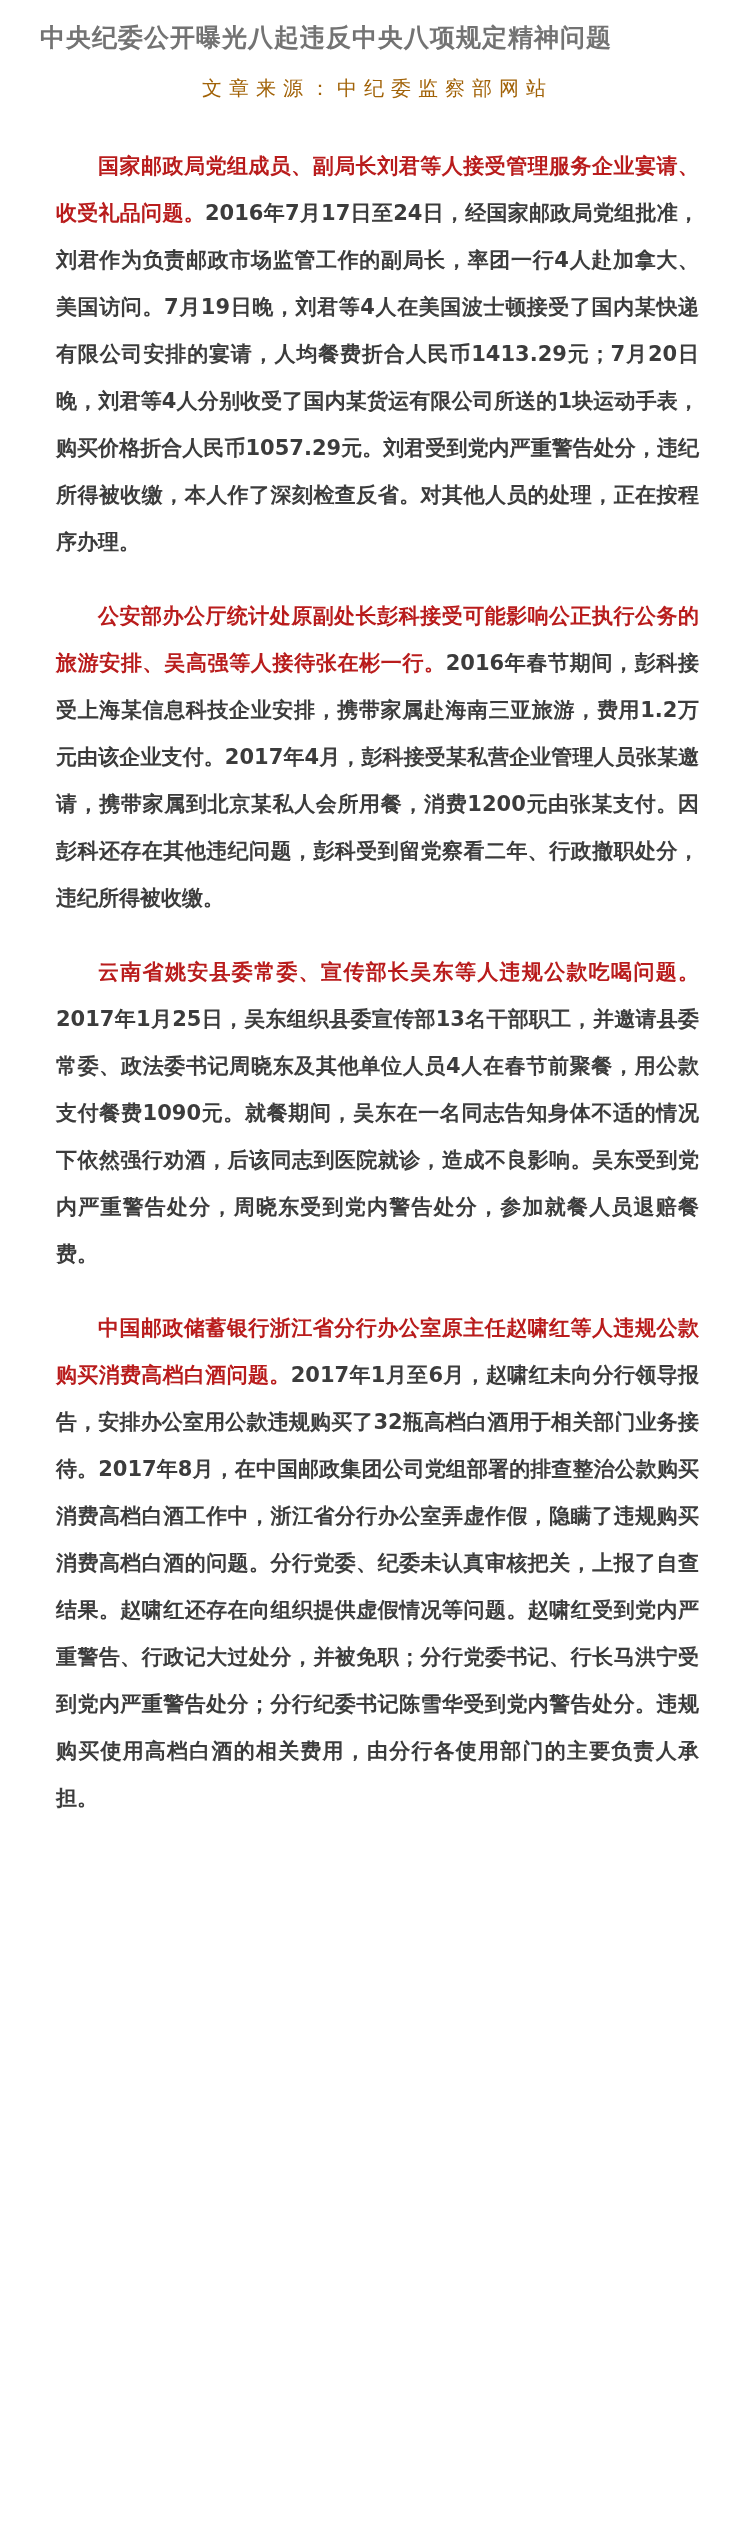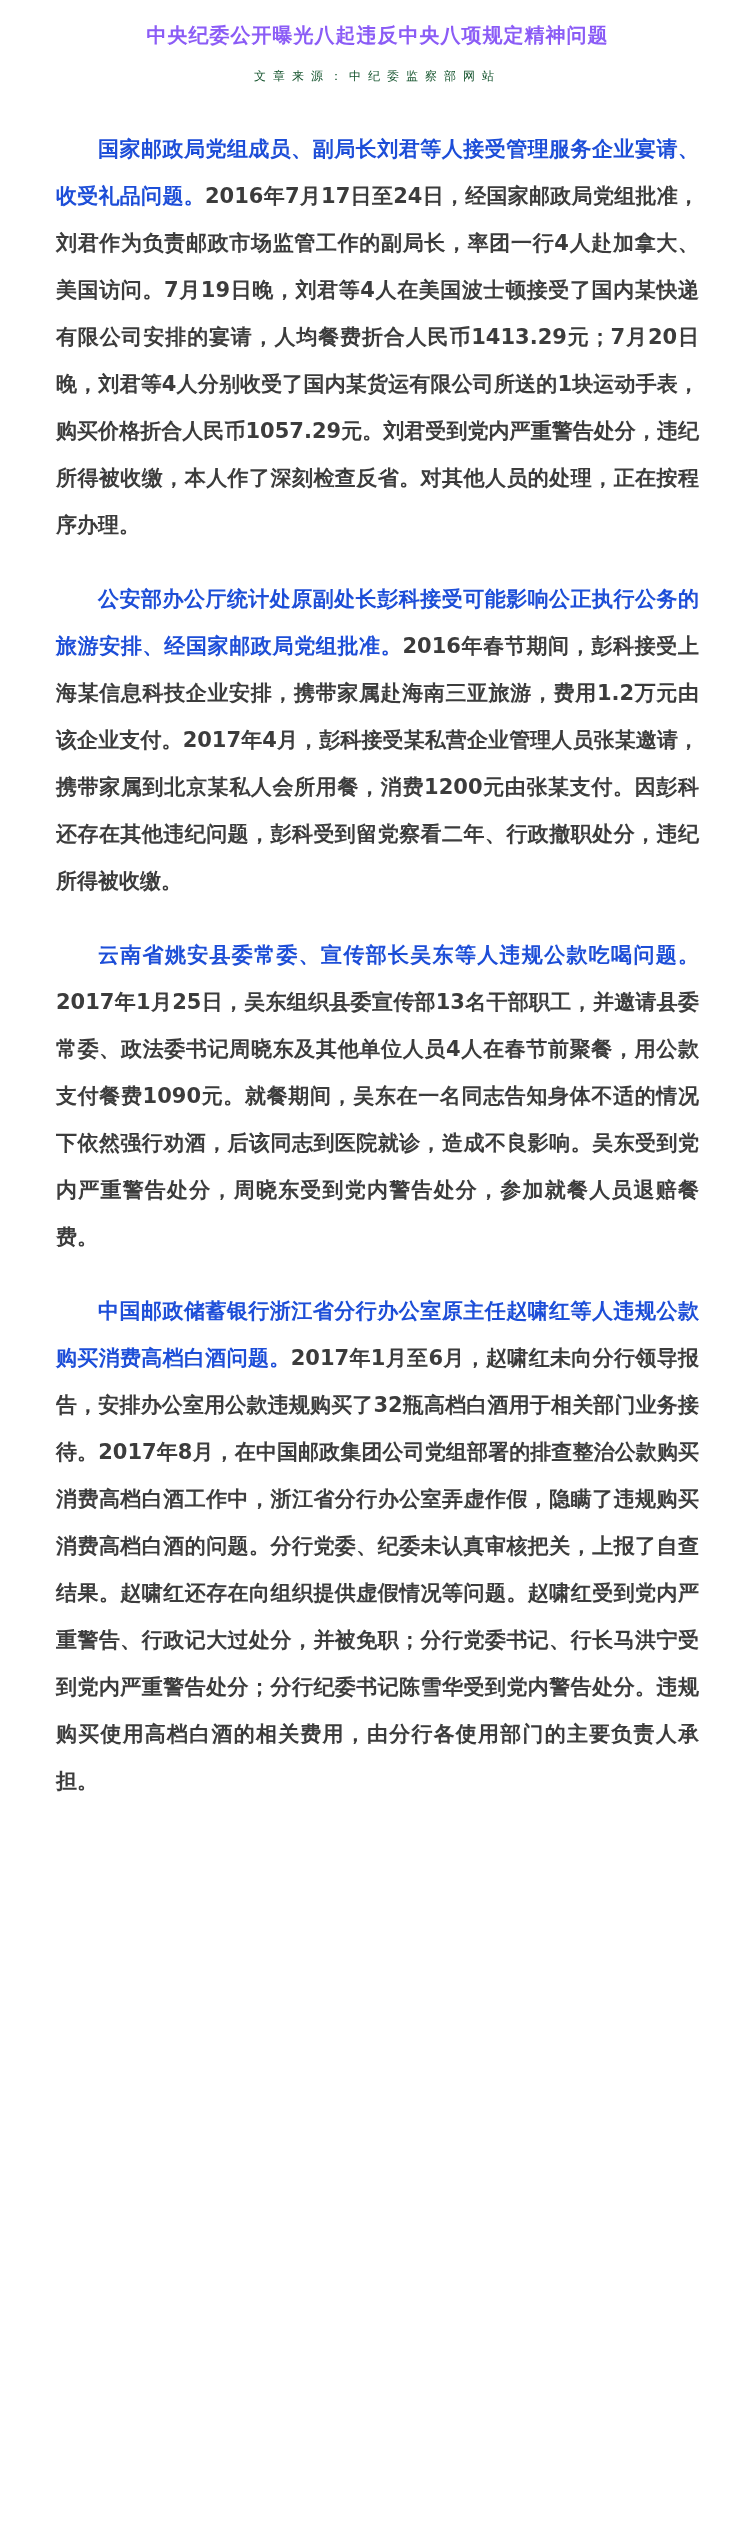--- a/index.html
+++ b/index.html
@@ -6,69 +6,68 @@
   html, body {
     background: #ffffff;
     font-family: "DejaVu Sans", "Liberation Sans", sans-serif;
   }
   .page {
     width: 755px;
     background: #ffffff;
     padding: 16px 0 40px 0;
   }
   .article-title {
-    text-align: center;
-    font-size: 20px;
+    font-size: 25px;
     font-weight: 700;
-    color: #8b5cf6;
+    color: #737373;
     line-height: 1.3;
     padding: 6px 40px 0 40px;
     letter-spacing: 1px;
   }
   .article-source {
     text-align: center;
     font-family: "DejaVu Serif", "Liberation Serif", serif;
-    font-size: 12px;
+    font-size: 20px;
     font-weight: 400;
-    color: #14532d;
+    color: #a16207;
     letter-spacing: 7px;
     margin-top: 20px;
   }
   .article-body {
     padding: 14px 56px 0 56px;
     font-size: 21px;
     font-weight: 700;
     color: #3c3c3c;
     line-height: 47px;
     text-align: justify;
   }
   .article-body p {
     text-indent: 2em;
     margin-top: 27px;
   }
   .case-title {
-    color: #1d4ed8;
+    color: #b91c1c;
     font-weight: 700;
   }
 </style>
 </head>
 <body>
 
 <div class="page">
 
   <h1 class="article-title">中央纪委公开曝光八起违反中央八项规定精神问题</h1>
 
   <div class="article-source">文章来源：中纪委监察部网站</div>
 
   <div class="article-body">
 
 
     <p><span class="case-title">国家邮政局党组成员、副局长刘君等人接受管理服务企业宴请、收受礼品问题。</span><span>2016年7月17日至24日，经国家邮政局党组批准，刘君作为负责邮政市场监管工作的副局长，率团一行4人赴加拿大、美国访问。7月19日晚，刘君等4人在美国波士顿接受了国内某快递有限公司安排的宴请，人均餐费折合人民币1413.29元；7月20日晚，刘君等4人分别收受了国内某货运有限公司所送的1块运动手表，购买价格折合人民币1057.29元。刘君受到党内严重警告处分，违纪所得被收缴，本人作了深刻检查反省。对其他人员的处理，正在按程序办理。</span></p>
 
-    <p><span class="case-title">公安部办公厅统计处原副处长彭科接受可能影响公正执行公务的旅游安排、经国家邮政局党组批准。</span><span>2016年春节期间，彭科接受上海某信息科技企业安排，携带家属赴海南三亚旅游，费用1.2万元由该企业支付。2017年4月，彭科接受某私营企业管理人员张某邀请，携带家属到北京某私人会所用餐，消费1200元由张某支付。因彭科还存在其他违纪问题，彭科受到留党察看二年、行政撤职处分，违纪所得被收缴。</span></p>
+    <p><span class="case-title">公安部办公厅统计处原副处长彭科接受可能影响公正执行公务的旅游安排、吴高强等人接待张在彬一行。</span><span>2016年春节期间，彭科接受上海某信息科技企业安排，携带家属赴海南三亚旅游，费用1.2万元由该企业支付。2017年4月，彭科接受某私营企业管理人员张某邀请，携带家属到北京某私人会所用餐，消费1200元由张某支付。因彭科还存在其他违纪问题，彭科受到留党察看二年、行政撤职处分，违纪所得被收缴。</span></p>
 
 
 
 
     <p><span class="case-title">云南省姚安县委常委、宣传部长吴东等人违规公款吃喝问题。</span><span>2017年1月25日，吴东组织县委宣传部13名干部职工，并邀请县委常委、政法委书记周晓东及其他单位人员4人在春节前聚餐，用公款支付餐费1090元。就餐期间，吴东在一名同志告知身体不适的情况下依然强行劝酒，后该同志到医院就诊，造成不良影响。吴东受到党内严重警告处分，周晓东受到党内警告处分，参加就餐人员退赔餐费。</span></p>
 
     <p><span class="case-title">中国邮政储蓄银行浙江省分行办公室原主任赵啸红等人违规公款购买消费高档白酒问题。</span><span>2017年1月至6月，赵啸红未向分行领导报告，安排办公室用公款违规购买了32瓶高档白酒用于相关部门业务接待。2017年8月，在中国邮政集团公司党组部署的排查整治公款购买消费高档白酒工作中，浙江省分行办公室弄虚作假，隐瞒了违规购买消费高档白酒的问题。分行党委、纪委未认真审核把关，上报了自查结果。赵啸红还存在向组织提供虚假情况等问题。赵啸红受到党内严重警告、行政记大过处分，并被免职；分行党委书记、行长马洪宁受到党内严重警告处分；分行纪委书记陈雪华受到党内警告处分。违规购买使用高档白酒的相关费用，由分行各使用部门的主要负责人承担。</span></p>
 
   </div>
 </div>

